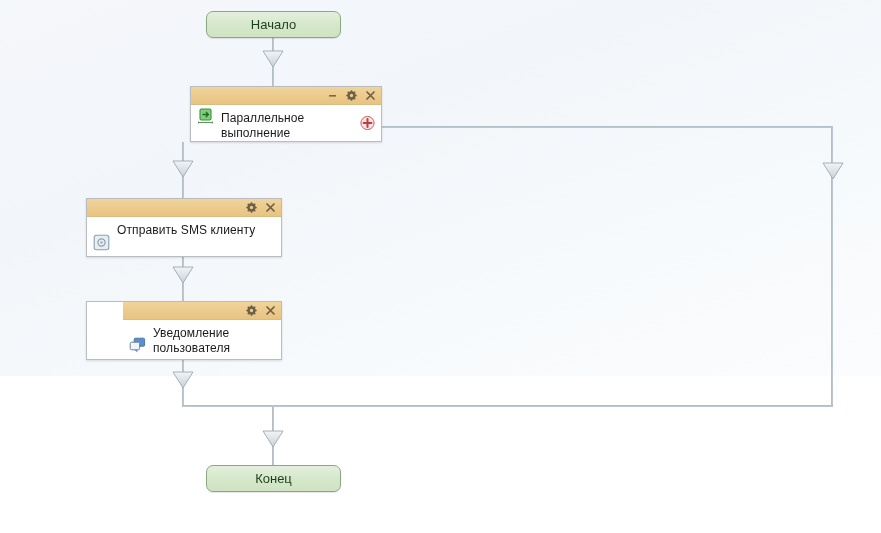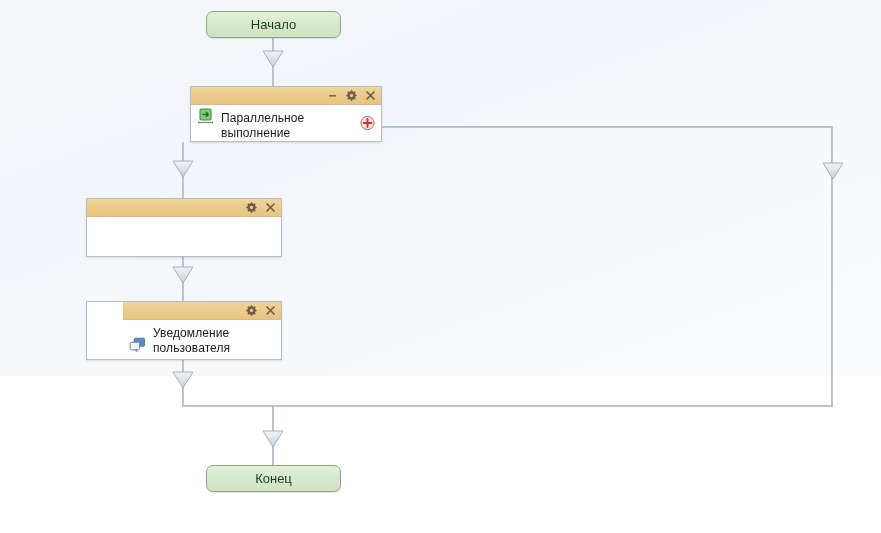--- a/index.html
+++ b/index.html
@@ -233,20 +233,30 @@
           </g>
           <circle cx="11" cy="11" r="3.3" fill="#ecca8c"></circle>
         </svg>
       </span>
       <span class="hdr-btn">
         <svg width="11" height="11" viewBox="0 0 11 11">
           <path d="M2,2 L9,9 M9,2 L2,9" stroke="#6d6048" stroke-width="1.7" stroke-linecap="round"></path>
         </svg>
       </span>
     </div>
+    <div class="node-body">
+      <span class="node-icon">
+        <svg width="17" height="17" viewBox="0 0 17 17">
+          <rect x="1.2" y="1.2" width="14.6" height="14.6" rx="2.2" fill="#e9eef3" stroke="#8ba0b2" stroke-width="1.1"></rect>
+          <circle cx="8.5" cy="8.5" r="3.6" fill="none" stroke="#8ba0b2" stroke-width="1.2"></circle>
+          <circle cx="8.5" cy="8.5" r="1.3" fill="#9fb2c2"></circle>
+        </svg>
+      </span>
+      <span class="node-label">Отправить SMS клиенту</span>
+    </div>
   </div>
 
   <div class="node" style="left:86px; top:301px; width:196px; height:59px;padding-left:36px;">
     <div class="node-header">
       <span class="hdr-btn">
         <svg width="11" height="11" viewBox="0 0 22 22">
           <circle cx="11" cy="11" r="8.4" fill="#6d6048"></circle>
           <g fill="#6d6048">
             <rect x="9.4" y="0.5" width="3.2" height="21" rx="1"></rect>
             <rect x="0.5" y="9.4" width="21" height="3.2" rx="1"></rect>

